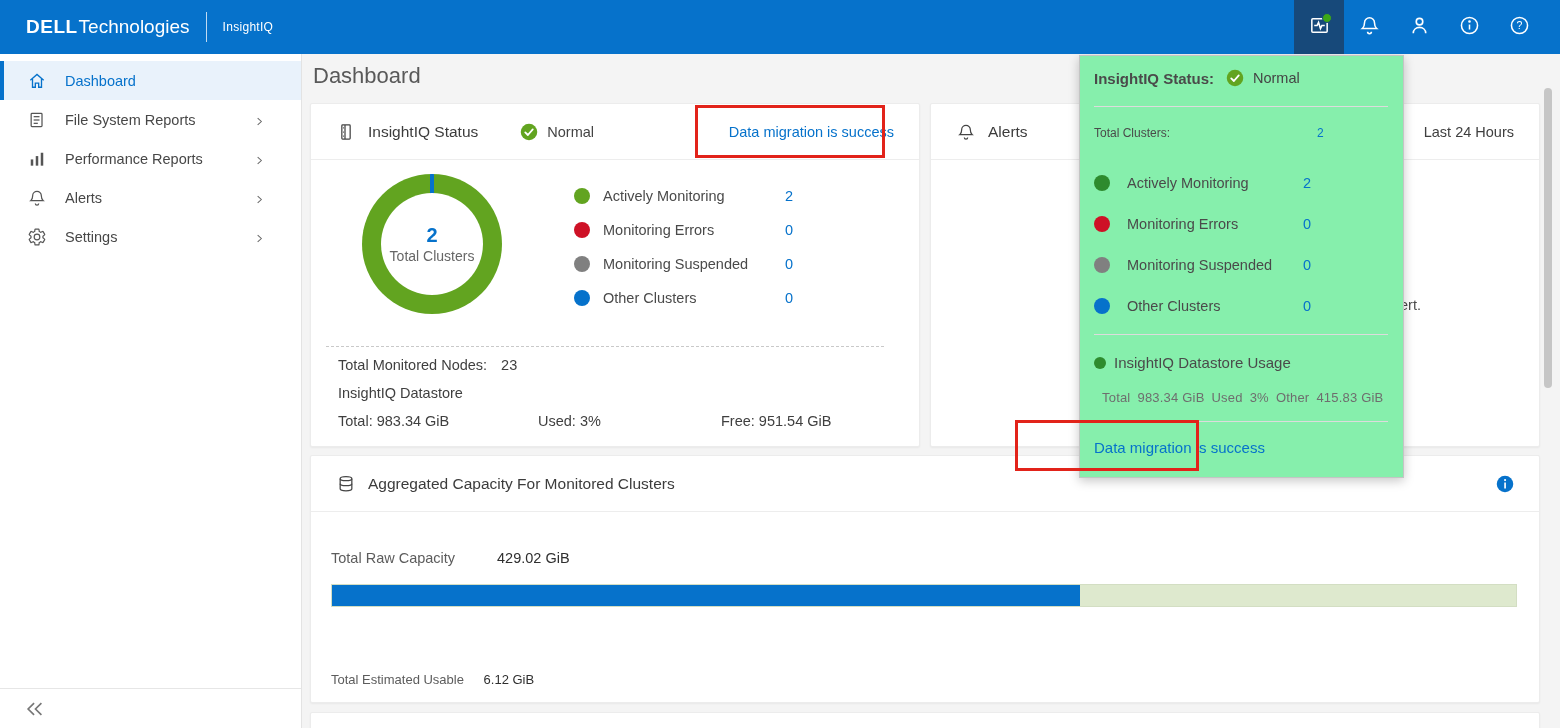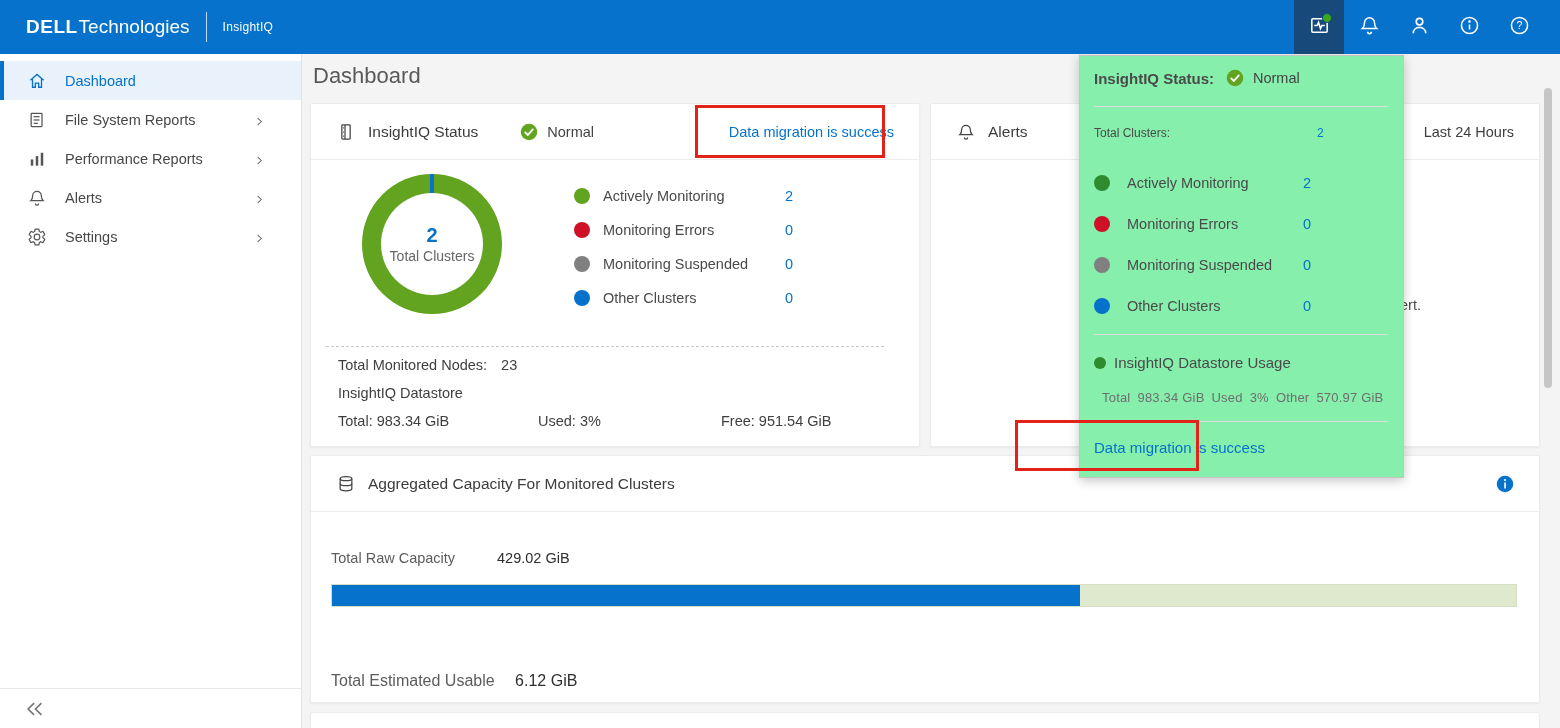--- a/index.html
+++ b/index.html
@@ -99,21 +99,21 @@
     border:1px solid #D3DEC3; }
   .cap-bar-used { height:100%; background:#0672CB; }
   .cap-legend { position:absolute; left:20px; top:173px; height:17px; display:flex; align-items:center; font-size:14.5px; }
   .sq { width:16px; height:16px; flex:0 0 16px; }
   .sq-used { background:#0672CB; } .sq-free { background:#DEE9CE; border:1px solid #CBD8B8; }
   .cap-legend .lbl { margin-left:10px; color:#5C5C5C; }
   .cap-legend .val { color:#2F2F2F; }
   .cap-legend .v1 { margin-left:48px; } 
   .cap-legend .g2 { margin-left:112px; }
   .cap-legend .v2 { margin-left:66px; }
-  .estimated-row { position:absolute; left:20px; top:216px; font-size:16px; color:#5C5C5C; }
+  .estimated-row { position:absolute; left:20px; top:216px; font-size:13px; color:#5C5C5C; }
   .estimated-value { margin-left:16px; color:#2F2F2F; }
   
   #bottom-card { left:310px; top:712px; width:1230px; height:30px; }
   
   .anno-box { position:absolute; border:3px solid #E2231A; z-index:15; pointer-events:none; }
   #anno-1 { left:695px; top:105px; width:190px; height:53px; }
   #anno-2 { left:1015px; top:420px; width:184px; height:51px; }
   
   .scroll-thumb { position:absolute; left:1544px; top:88px; width:8px; height:300px;
     background:#C6C6C6; border-radius:4px; z-index:8; cursor:pointer; }
@@ -403,21 +403,21 @@
       <span class="legend-label">Other Clusters</span>
       <span class="legend-value">0</span>
     </div>
   </div>
   <div class="popup-hr" style="top:278px;"></div>
   <div class="popup-ds-row">
     <span class="popup-ds-dot"></span>
     <span class="popup-ds-label">InsightIQ Datastore Usage</span>
   </div>
   <div class="popup-ds-stats">
-    <span>Total</span><span>983.34 GiB</span><span>Used</span><span>3%</span><span>Other</span><span>570.97 GiB</span>
+    <span>Total</span><span>983.34 GiB</span><span>Used</span><span>3%</span><span>Other</span><span>415.83 GiB</span>
   </div>
   <div class="popup-hr" style="top:365px;"></div>
   <div class="popup-link">Data migration is success</div>
 </div>
 
 <div class="anno-box" id="anno-1"></div>
 <div class="anno-box" id="anno-2"></div>
 
 <div class="scroll-thumb"></div>
 

